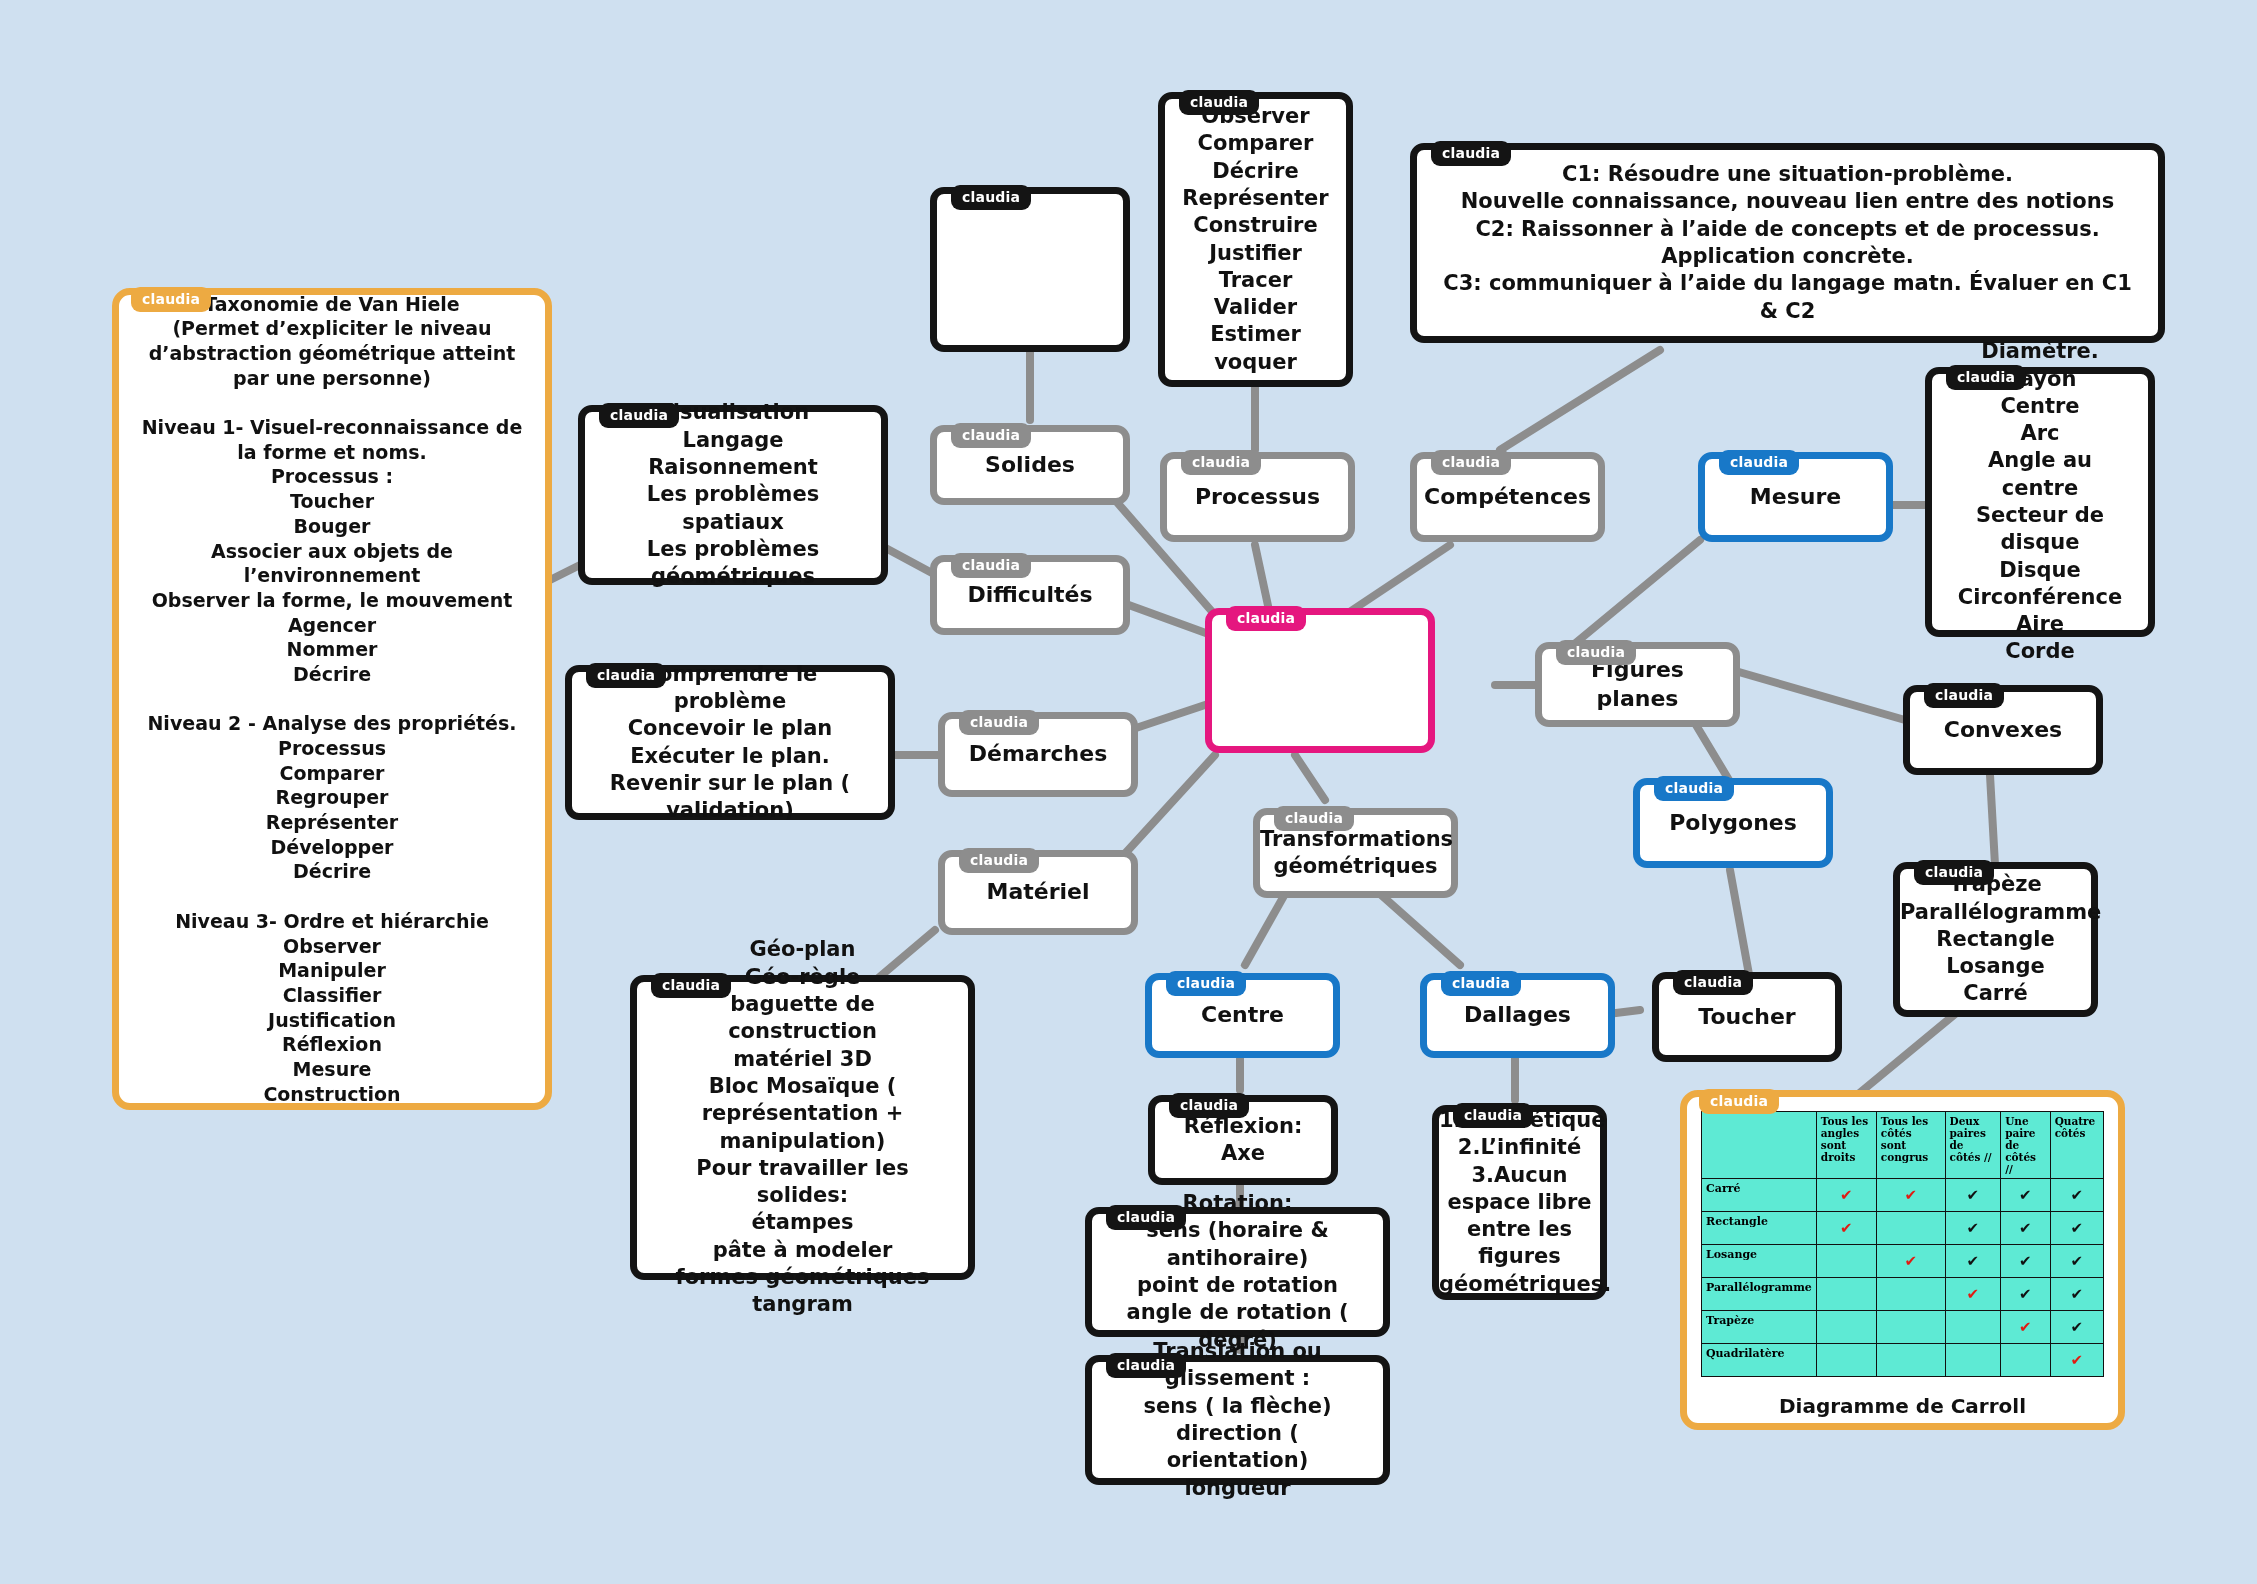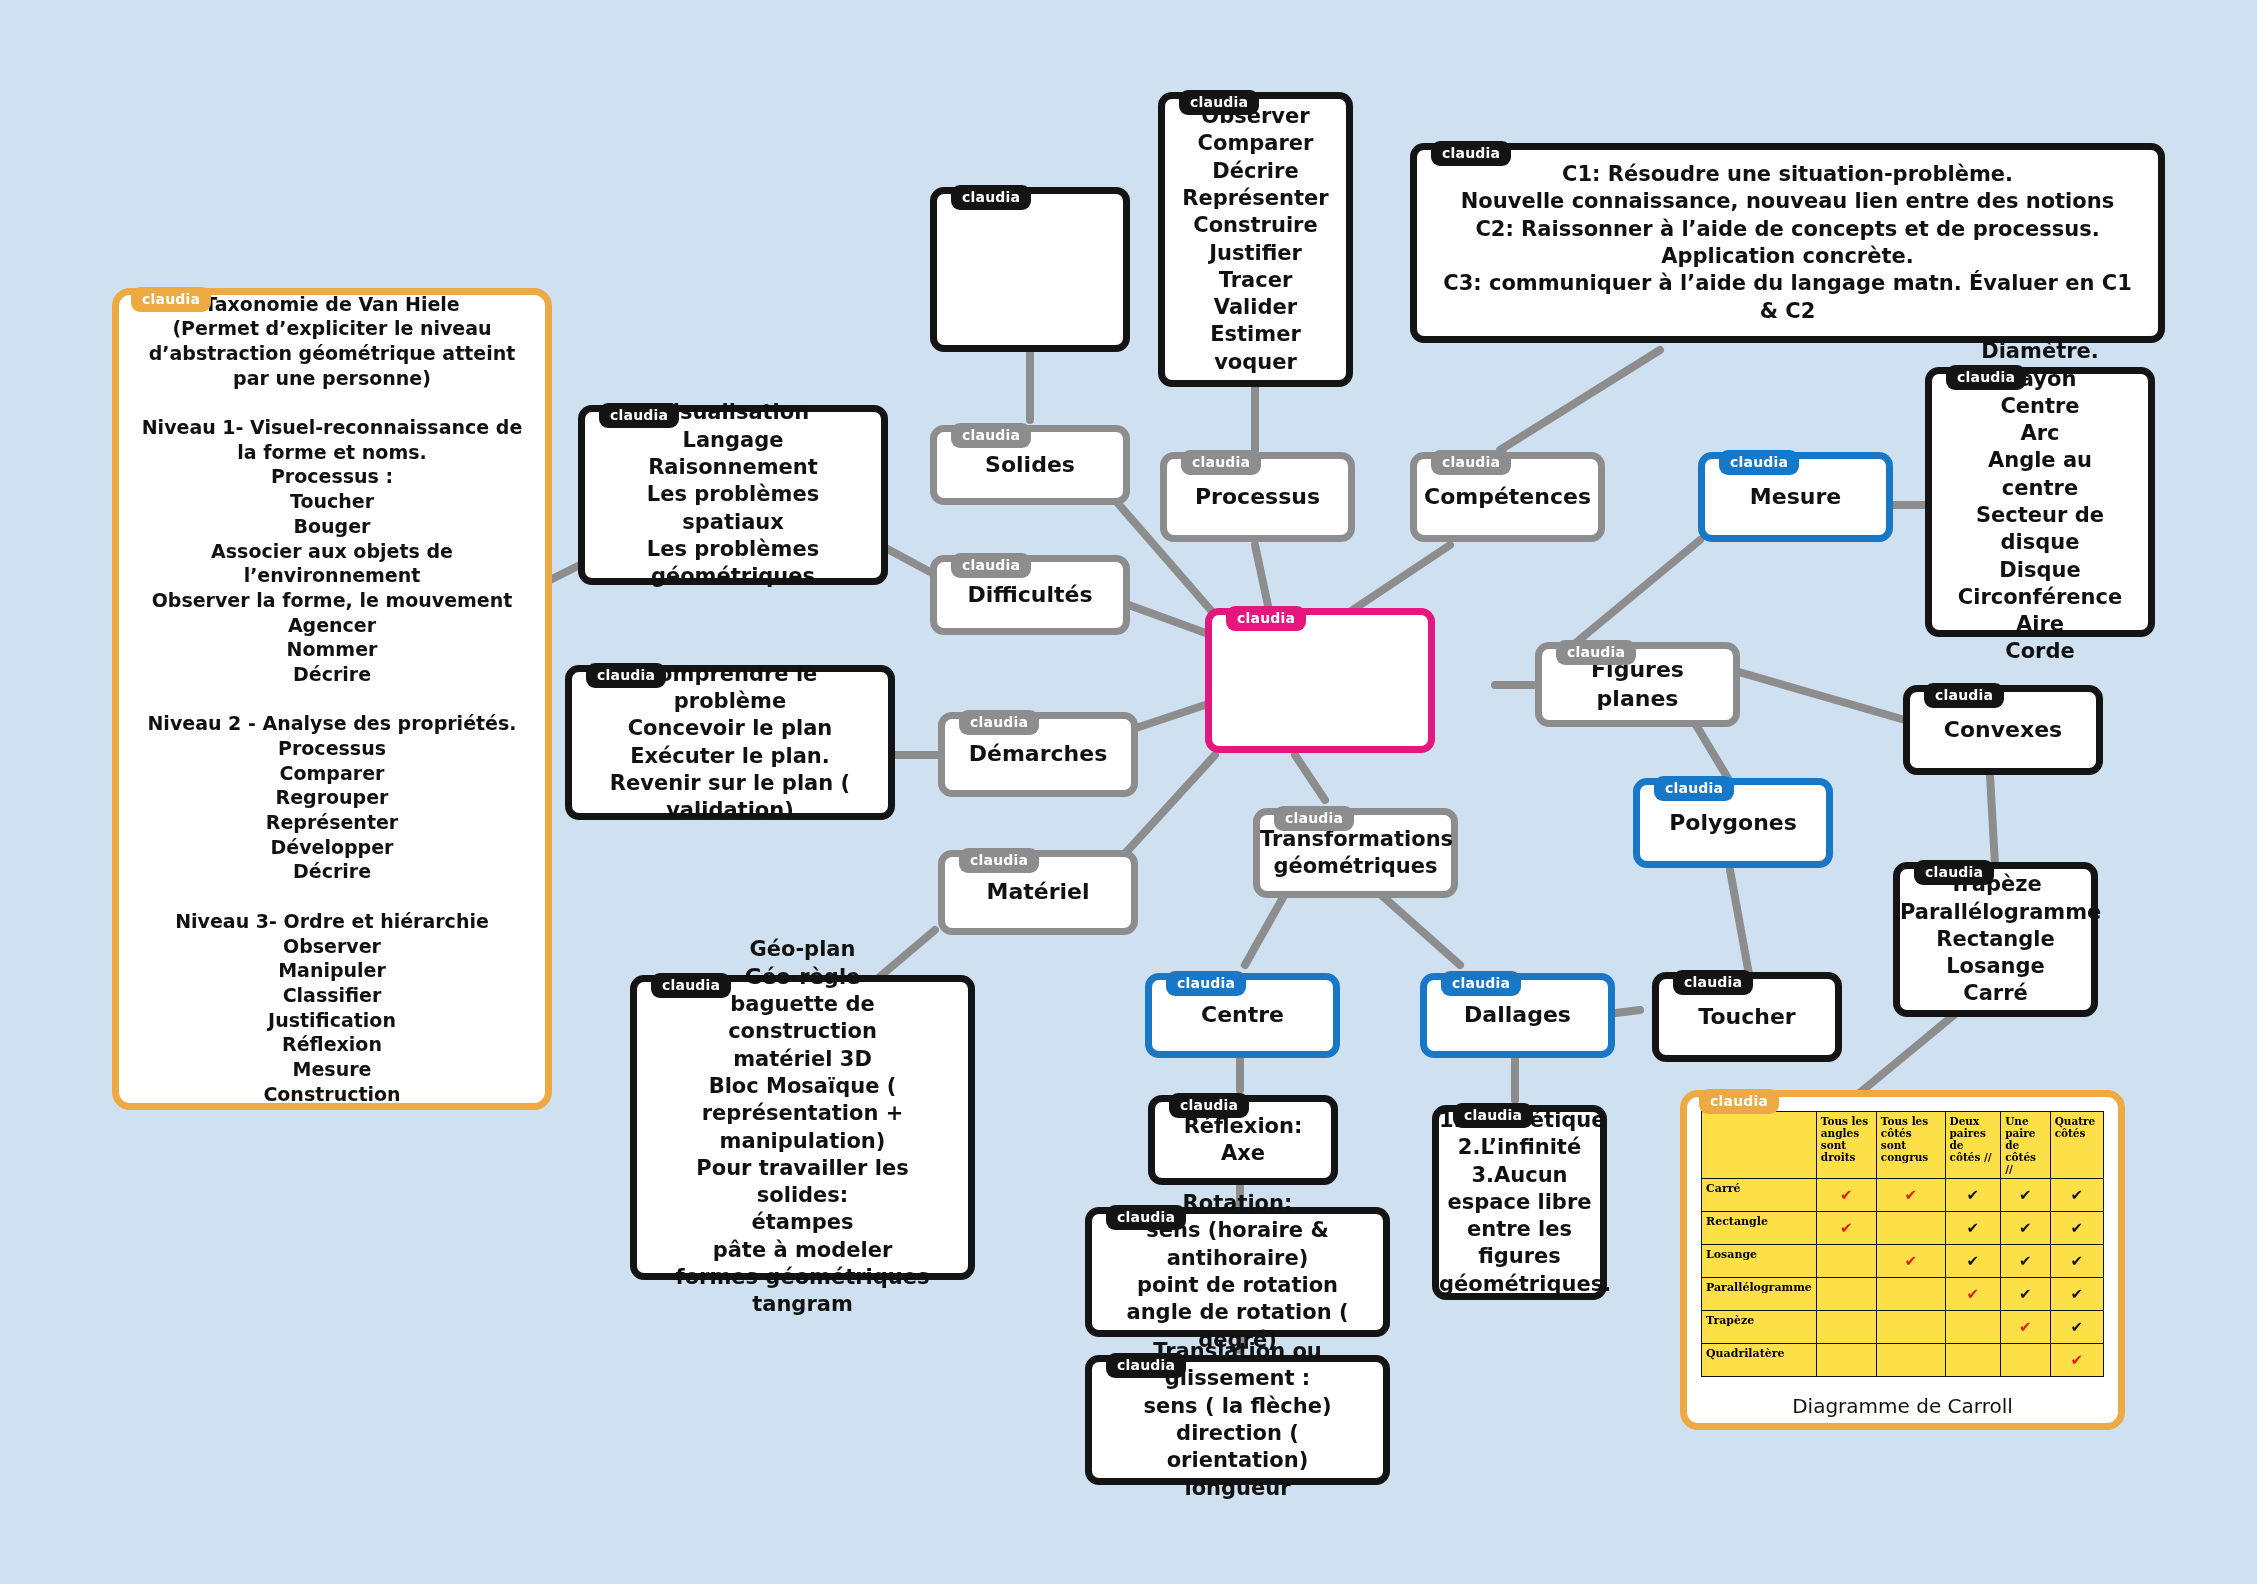--- a/index.html
+++ b/index.html
@@ -82,21 +82,21 @@
   
   .carroll-wrap {
     flex-direction: column;
     justify-content: flex-start;
     padding: 14px 14px 8px 14px;
   }
   table.carroll {
     border-collapse: collapse;
     width: 100%;
     font-family: "DejaVu Serif", "Liberation Serif", serif;
-    background: #fde047;
+    background: #5eead4;
   }
   table.carroll th, table.carroll td {
     border: 1px solid #111111;
     font-size: 10.5px;
     font-weight: bold;
     color: #000;
     padding: 3px 4px;
     vertical-align: top;
     height: 26px;
   }
@@ -116,21 +116,21 @@
     font-size: 15px;
     font-family: "DejaVu Sans", sans-serif;
   }
   .chk-red   { color: #e01b12; }
   .chk-black { color: #111111; }
   .carroll-caption {
     margin-top: 16px;
     margin-bottom: 4px;
     font-family: "DejaVu Sans", "Liberation Sans", sans-serif;
     font-size: 20px;
-    font-weight: normal;
+    font-weight: bold;
     text-align: center;
     width: 100%;
     color: #111;
   }
 </style>
 </head>
 <body>
 
 <div id="canvas">
 

